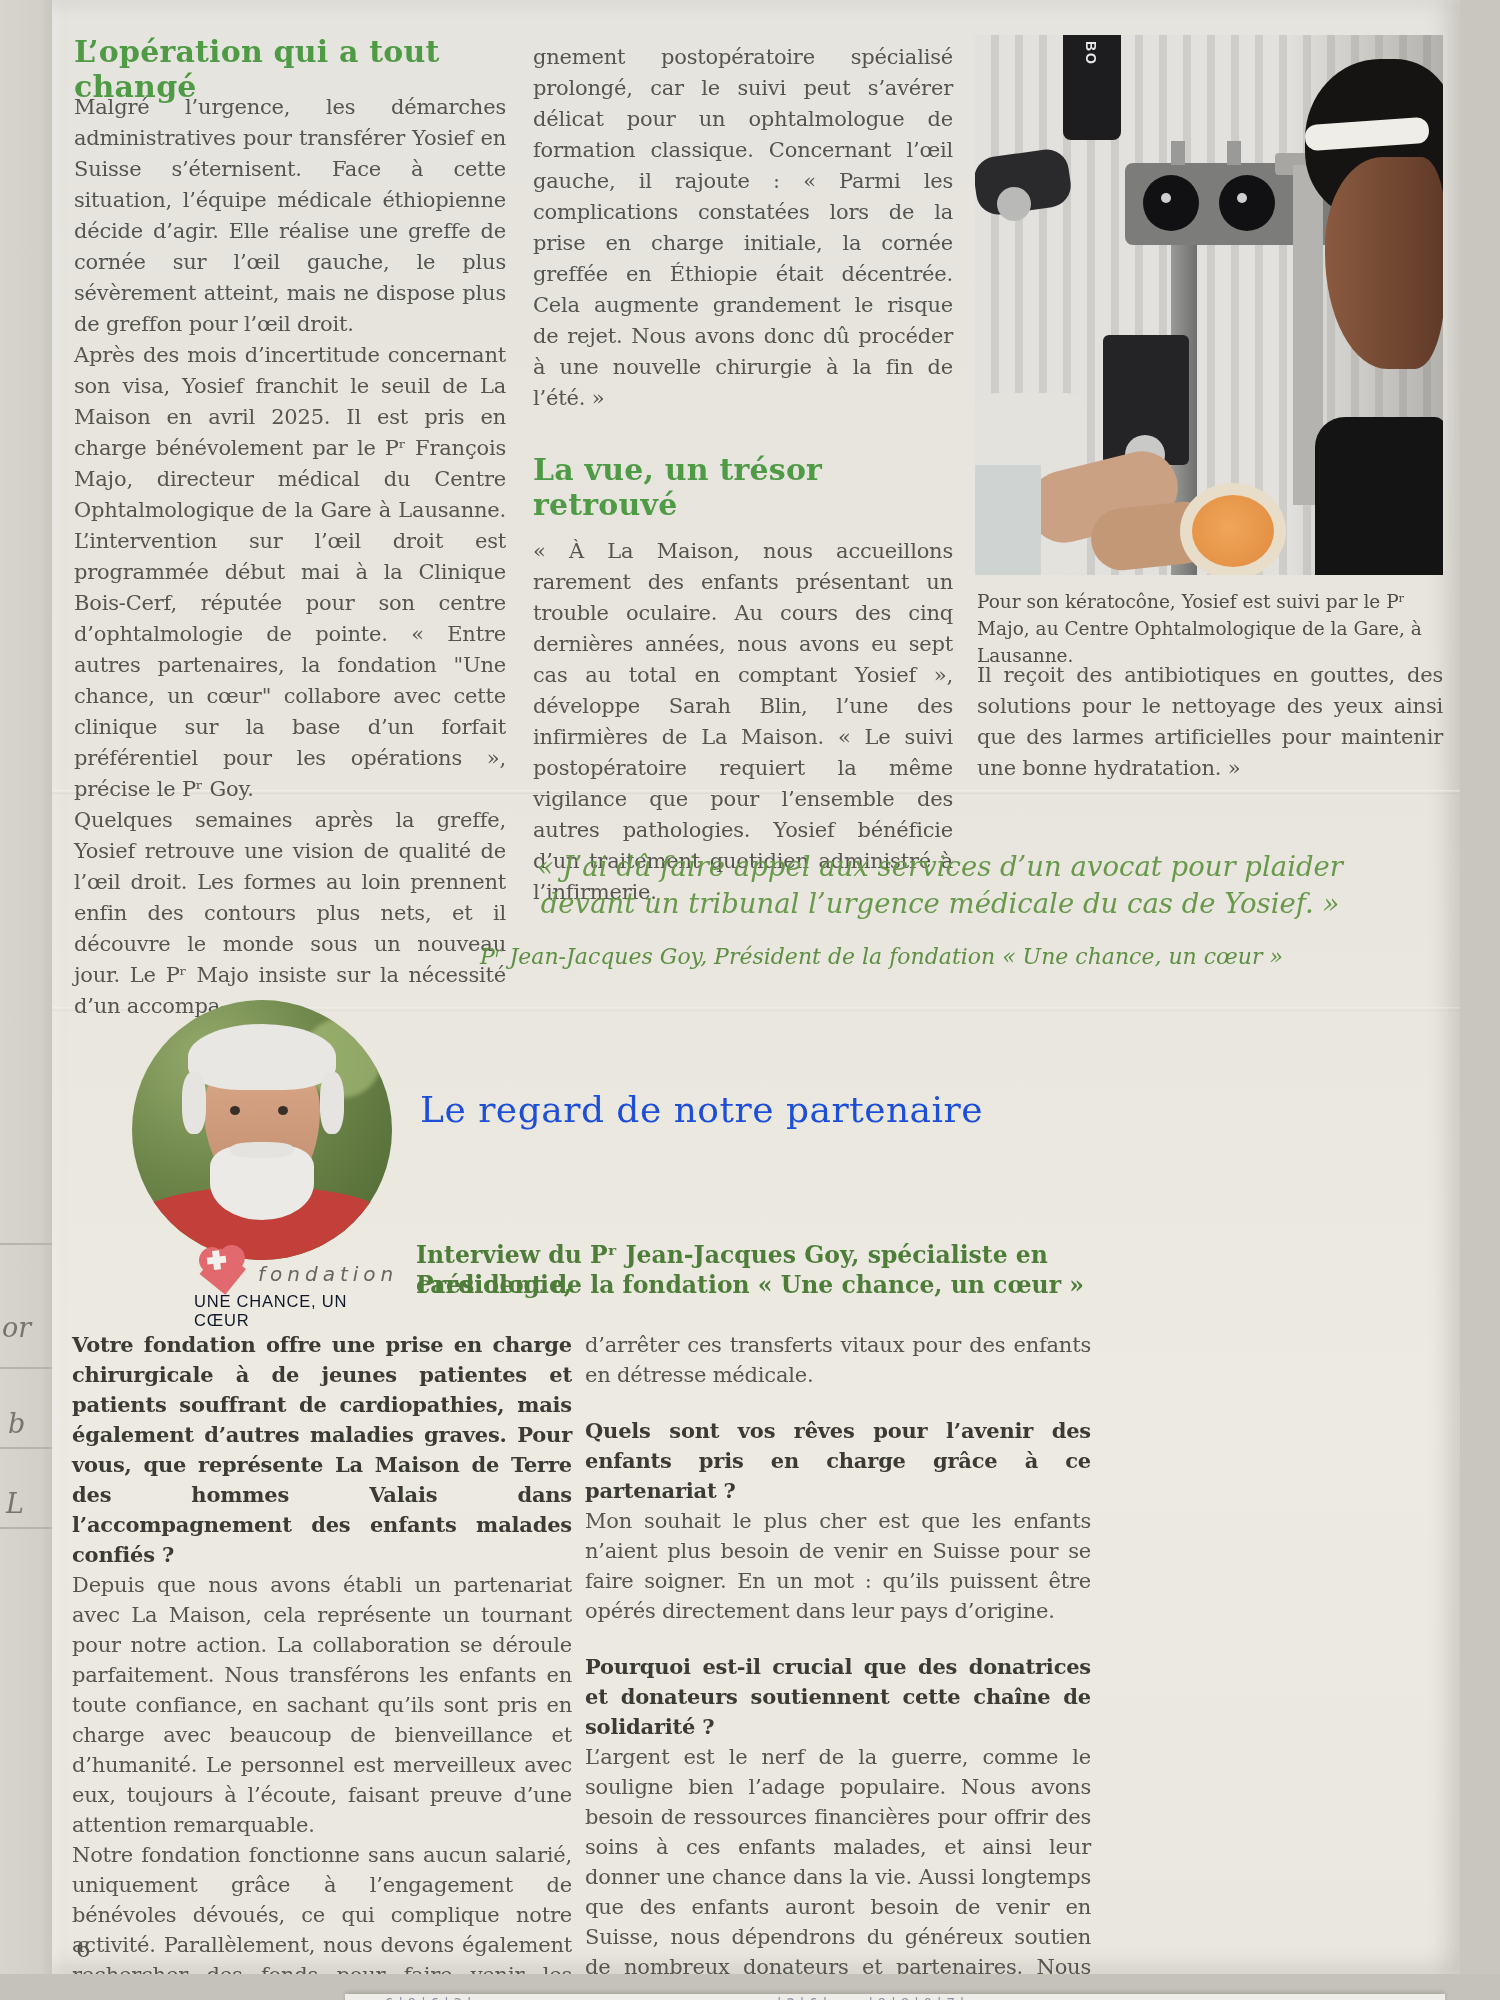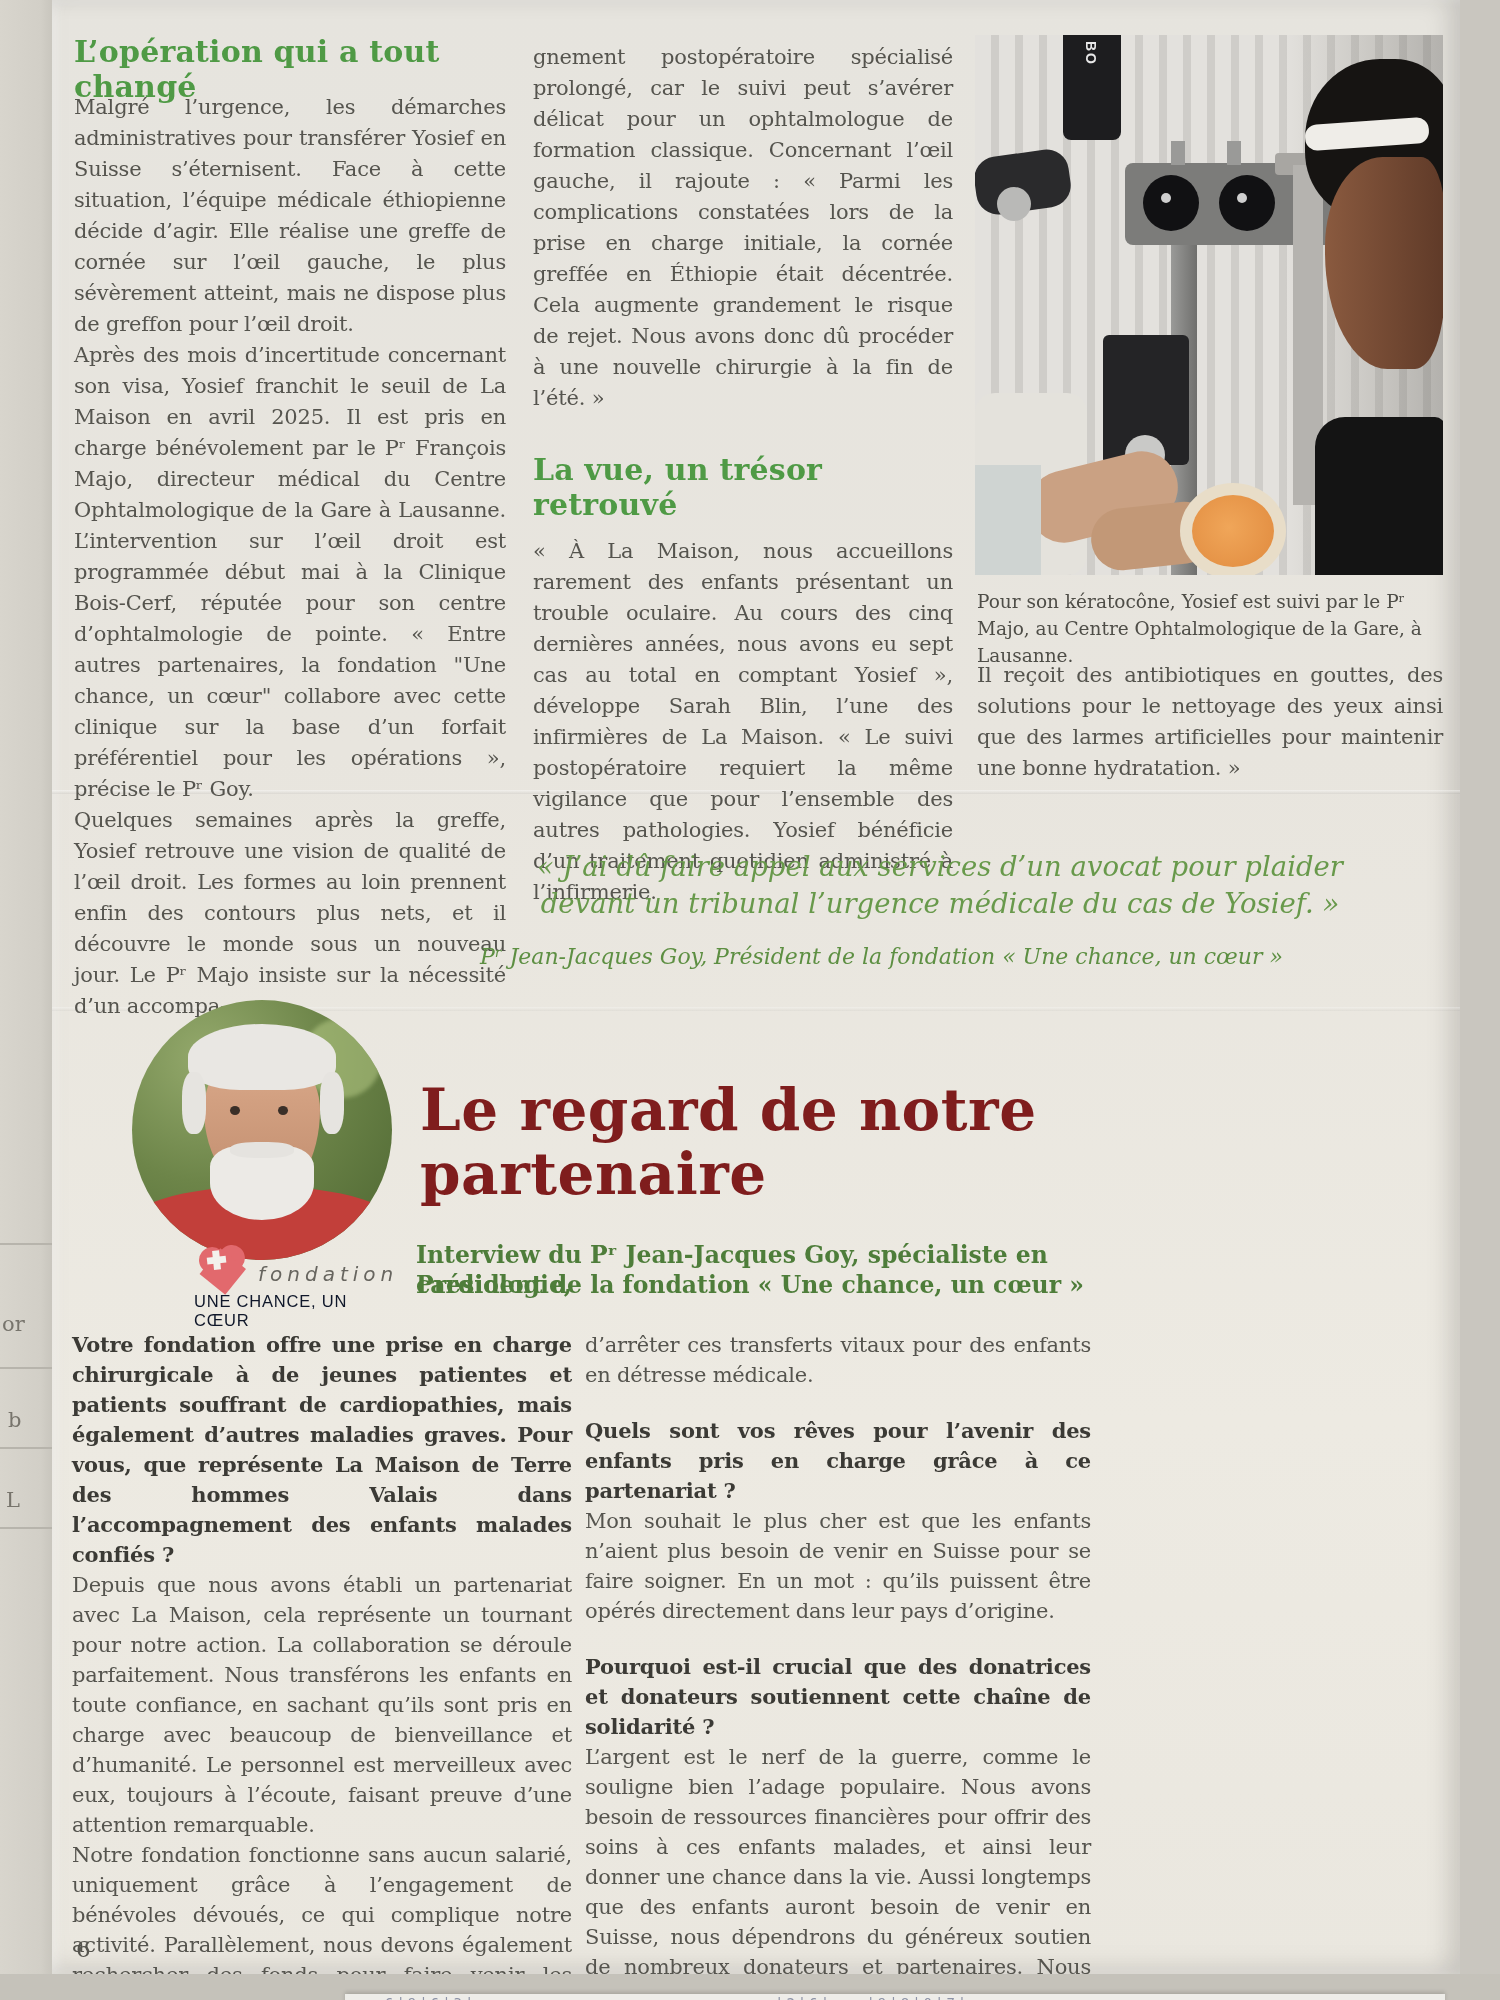--- a/index.html
+++ b/index.html
@@ -2,40 +2,40 @@
 <html><head>
 <meta charset="utf-8">
 <style>
   html,body{margin:0;padding:0;background:#b3b0a8;}
   .canvas{position:relative;width:1500px;height:2000px;overflow:hidden;
           font-family:"DejaVu Serif", serif;background:#c9c6bf;}
   
   .backing-left{position:absolute;left:0;top:0;width:58px;height:2000px;
     background:linear-gradient(90deg,#d8d5cd 0%,#d2cfc7 70%,#c4c1b9 100%);}
   .paper-line{position:absolute;left:0;width:58px;height:2px;background:#b7b4ac;}
-  .edge-mark{position:absolute;font-family:"DejaVu Serif",serif;
-    color:#77746c;font-size:21px;}
+  .edge-mark{position:absolute;font-family:"DejaVu Serif",serif;font-style:italic;
+    color:#77746c;font-size:27px;}
   
   .page{position:absolute;left:52px;top:0;width:1408px;height:1974px;
     background:linear-gradient(180deg,#e6e4de 0%,#e8e5de 38%,#edeae2 72%,#eae7df 100%);
     box-shadow:inset -14px 0 22px rgba(0,0,0,.10), inset 6px 0 10px rgba(255,255,255,.35),
                inset 0 -12px 24px rgba(0,0,0,.05);}
   .crease{position:absolute;left:0;width:100%;height:4px;
     background:linear-gradient(180deg,rgba(255,255,255,.55),rgba(0,0,0,.07));}
   
   .abs{position:absolute;}
   .body-text{font-size:21px;line-height:31px;color:#55544e;text-align:justify;
     letter-spacing:-0.2px;}
   .body-text p{margin:0;}
   .green-h{color:#4f9a45;font-weight:600;font-size:30px;letter-spacing:.2px;}
   .caption{font-size:18.5px;line-height:27px;color:#4e4d47;text-align:left;}
   .pullquote{color:#68994b;font-style:italic;font-size:27.5px;line-height:37px;
     text-align:center;}
   .pullquote-attr{color:#5d8f42;font-style:italic;font-size:22px;margin-top:22px;}
-  .big-heading{color:#7f1d1d;font-size:58px;line-height:64px;font-weight:700;
+  .big-heading{color:#1d4ed8;font-size:36px;line-height:64px;font-weight:400;
     letter-spacing:.5px;}
   .subtitle{color:#4e7d3a;font-size:23.5px;line-height:30px;font-weight:600;}
   .question{font-weight:700;color:#3b3a35;}
   .interview{font-size:21px;line-height:30px;color:#55544e;text-align:justify;letter-spacing:-0.2px;}
   .interview p{margin:0 0 0 0;}
   .sp{height:26px;}
   .pagenum{font-size:23px;color:#55544e;}
   
   .photo{position:absolute;overflow:hidden;background:
     repeating-linear-gradient(90deg,#e3e1dd 0px,#e3e1dd 16px,#cfcdc9 16px,#cfcdc9 24px);}

